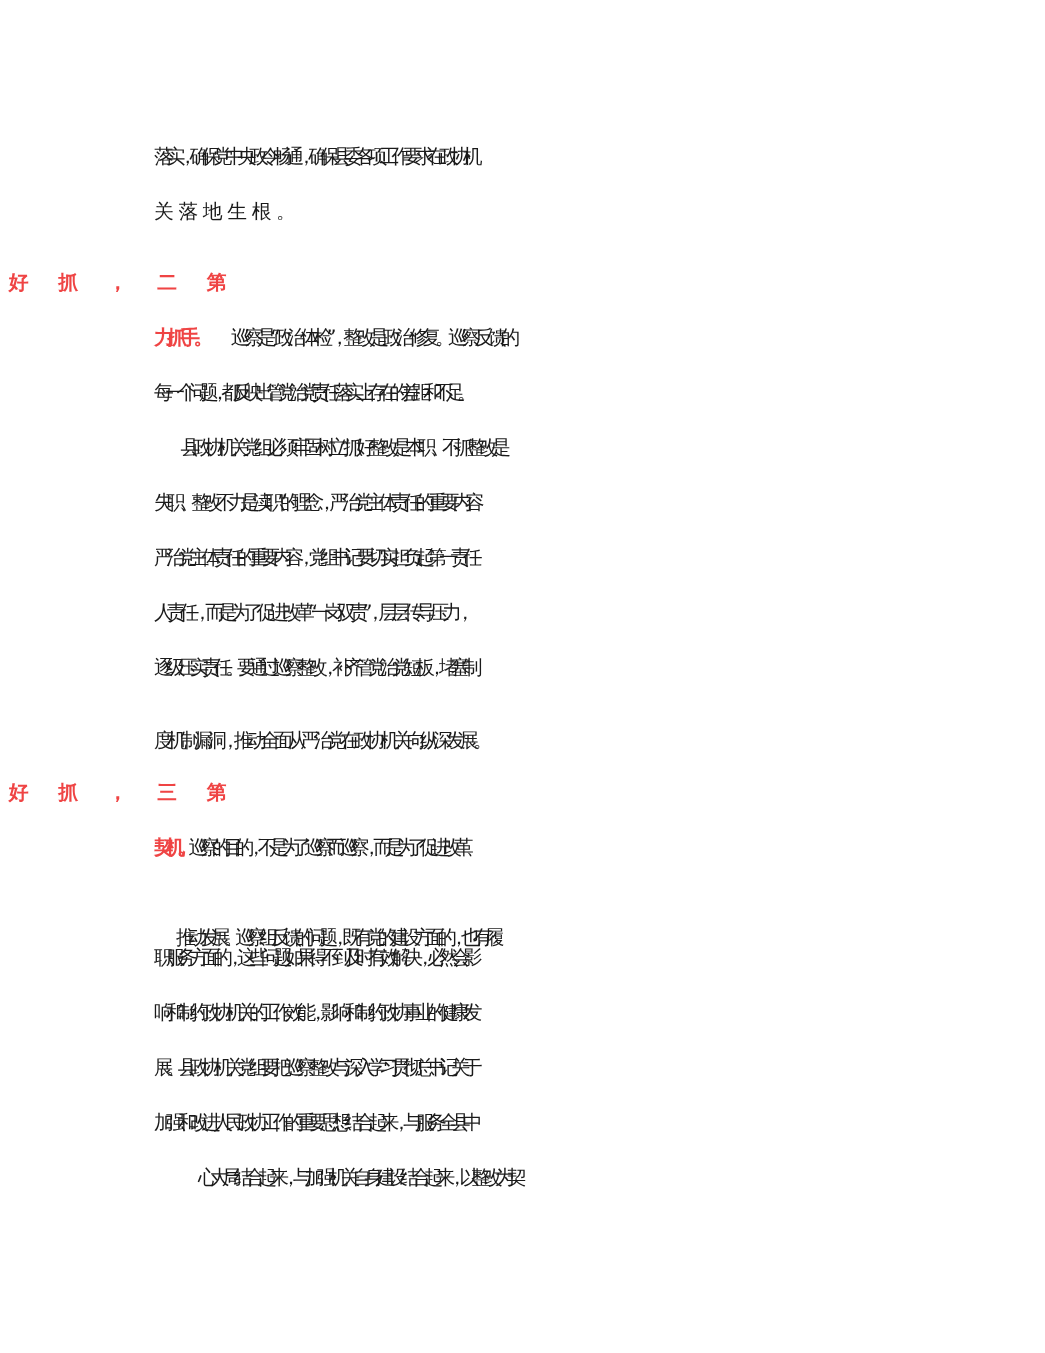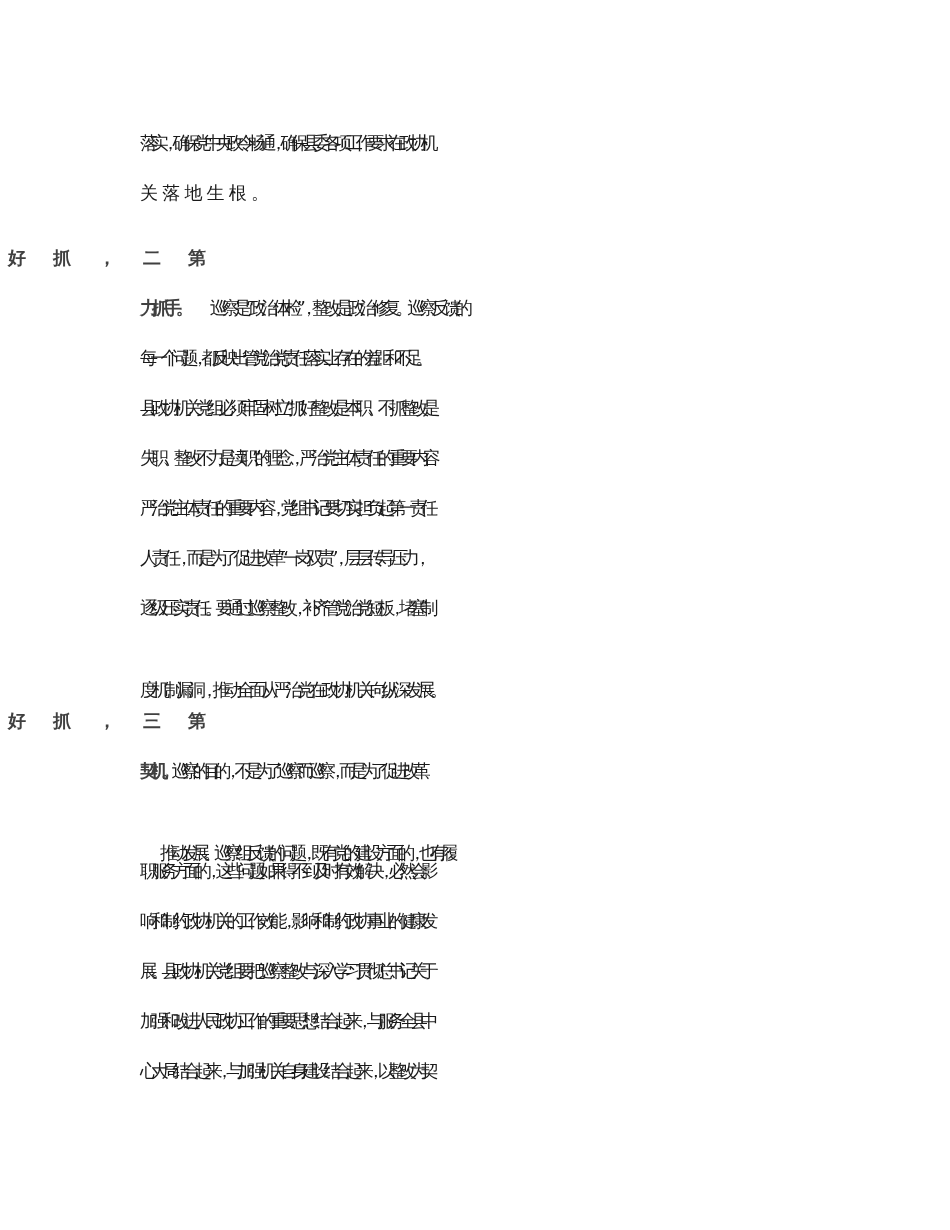--- a/index.html
+++ b/index.html
@@ -4,44 +4,44 @@
 <style>
   html, body { margin: 0; padding: 0; background: #ffffff; }
   body { width: 950px; height: 1230px; position: relative; overflow: hidden; }
   .page { position: absolute; left: 0; top: 0; width: 950px; height: 1230px; background: #fff; }
   .line {
     position: absolute; left: 140px; width: 680px; height: 30px;
     font-family: "DejaVu Sans", sans-serif; font-size: 18px; line-height: 30px;
     color: #1a1a1a; white-space: nowrap; letter-spacing: 4.2px;
   }
   .line.indent { left: 188px; }
-  .bold { font-weight: bold; color: #404040; letter-spacing: 1.2px; }
+  .bold { font-weight: bold; color: #ef4444; letter-spacing: 1.2px; }
 </style>
 </head>
 <body>
 
 <div class="page" id="page">
     <div>
       <div class="line" style="top: 128px; letter-spacing: -7.20741px;"><span style="letter-spacing: -7.20741px;">落实，确保党中央政令畅通，确保县委各项工作要求在政协机</span></div>
       <div class="line" style="top: 178px;"><span>关落地生根。</span></div>
     </div>
     <div>
       <div class="line indent" style="top: 243px; letter-spacing: -63px;"><span class="bold" style="letter-spacing: -63px;">第二，抓好巡察整改，是落实全面从严治党主体责任的有</span></div>
       <div class="line" style="top: 293px; letter-spacing: -6.05926px;"><span class="bold" style="letter-spacing: -6.05926px;">力抓手。</span><span style="letter-spacing: -6.05926px; margin-left: 22px;">巡察是“政治体检”，整改是政治修复。巡察反馈的</span></div>
       <div class="line" style="top: 343px; letter-spacing: -7.8px;"><span style="letter-spacing: -7.8px;">每一个问题，都反映出管党治党责任落实上存在的差距和不足。</span></div>
-      <div class="line" style="top: 393px; letter-spacing: -6.8px;"><span style="letter-spacing: -6.8px;">县政协机关党组必须牢固树立“抓好整改是本职、不抓整改是</span></div>
+      <div class="line" style="top: 393px; letter-spacing: -6.8px; margin-left: 24px;"><span style="letter-spacing: -6.8px;">县政协机关党组必须牢固树立“抓好整改是本职、不抓整改是</span></div>
       <div class="line" style="top: 443px; letter-spacing: -6.8px;"><span style="letter-spacing: -6.8px;">失职、整改不力是渎职”的理念，严治党主体责任的重要内容</span></div>
       <div class="line" style="top: 493px; letter-spacing: -7.20741px;"><span style="letter-spacing: -7.20741px;">严治党主体责任的重要内容，党组书记要切实担负起第一责任</span></div>
       <div class="line" style="top: 543px; letter-spacing: -6.35556px;"><span style="letter-spacing: -6.35556px;">人责任，而是为了促进改革“一岗双责”，层层传导压力，</span></div>
       <div class="line" style="top: 593px; letter-spacing: -7.20741px;"><span style="letter-spacing: -7.20741px;">逐级压实责任。要通过巡察整改，补齐管党治党短板，堵塞制</span></div>
-      <div class="line" style="top: 675px; letter-spacing: -5.92px;"><span style="letter-spacing: -5.92px;">度机制漏洞，推动全面从严治党在政协机关向纵深发展。</span></div>
+      <div class="line" style="top: 659px; letter-spacing: -5.92px;"><span style="letter-spacing: -5.92px;">度机制漏洞，推动全面从严治党在政协机关向纵深发展。</span></div>
     </div>
     <div>
       <div class="line indent" style="top: 706px; letter-spacing: -63px;"><span class="bold" style="letter-spacing: -63px;">第三，抓好巡察整改，是推动政协工作高质量发展的重要</span></div>
       <div class="line" style="top: 756px; letter-spacing: -7.51429px;"><span class="bold" style="letter-spacing: -7.51429px;">契机。</span><span style="letter-spacing: -7.51429px;">巡察的目的，不是为了巡察而巡察，而是为了促进改革、</span></div>
       <div class="line" style="top: 838px; letter-spacing: -7.20741px; margin-left: 20px;"><span style="letter-spacing: -7.20741px;">推动发展。巡察组反馈的问题，既有党的建设方面的，也有履</span></div>
       <div class="line" style="top: 856px; letter-spacing: -7.20741px;"><span style="letter-spacing: -7.20741px;">职服务方面的，这些问题如果得不到及时有效解决，必然会影</span></div>
       <div class="line" style="top: 906px; letter-spacing: -7.20741px;"><span style="letter-spacing: -7.20741px;">响和制约政协机关的工作效能，影响和制约政协事业的健康发</span></div>
       <div class="line" style="top: 956px; letter-spacing: -7.20741px;"><span style="letter-spacing: -7.20741px;">展。县政协机关党组要把巡察整改与深入学习贯彻总书记关于</span></div>
       <div class="line" style="top: 1006px; letter-spacing: -7.20741px;"><span style="letter-spacing: -7.20741px;">加强和改进人民政协工作的重要思想结合起来，与服务全县中</span></div>
-      <div class="line" style="top: 1056px; letter-spacing: -7.20741px;"><span style="letter-spacing: -7.20741px;">心大局结合起来，与加强机关自身建设结合起来，以整改为契</span></div>
+      <div class="line" style="top: 1056px; letter-spacing: -7.20741px; margin-left: 40px;"><span style="letter-spacing: -7.20741px;">心大局结合起来，与加强机关自身建设结合起来，以整改为契</span></div>
     </div>
   </div>
 
 </body></html>

